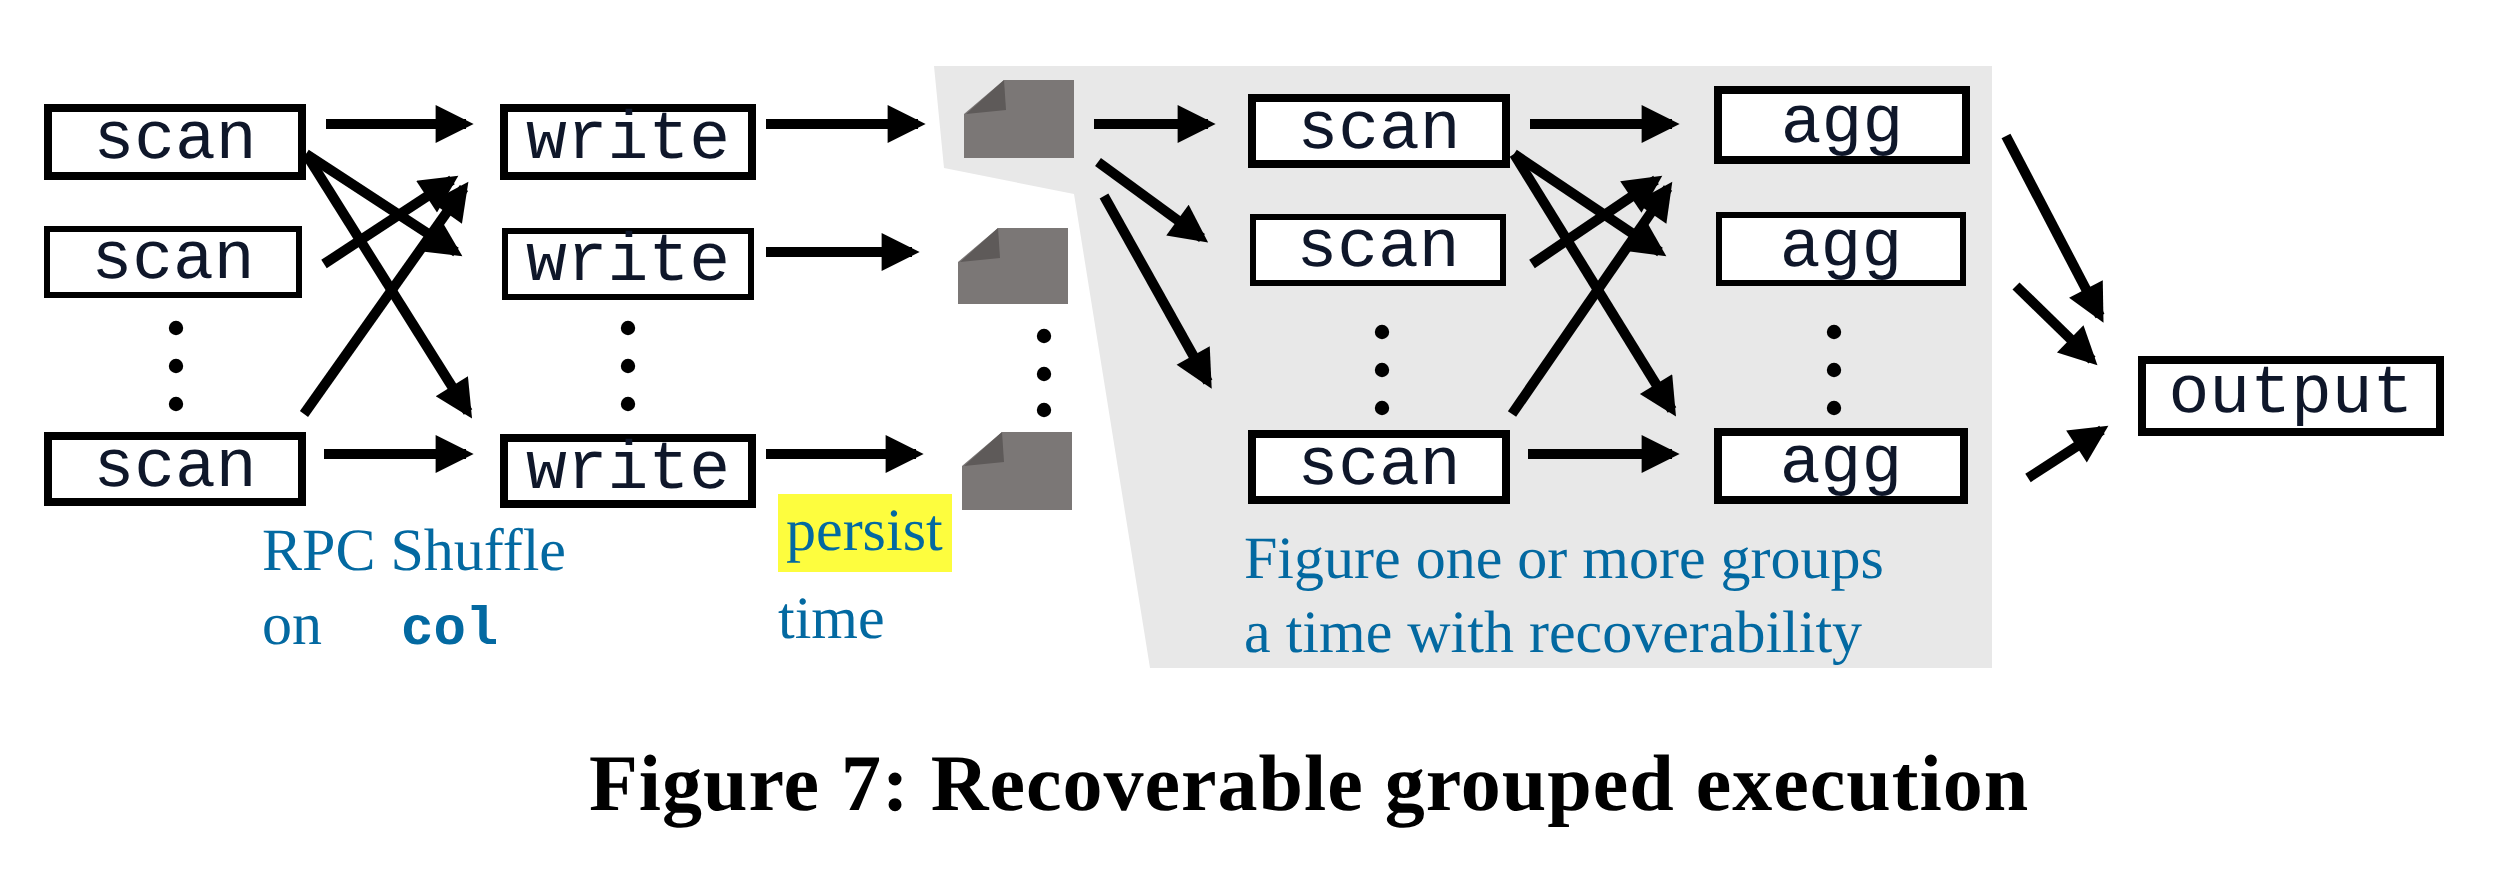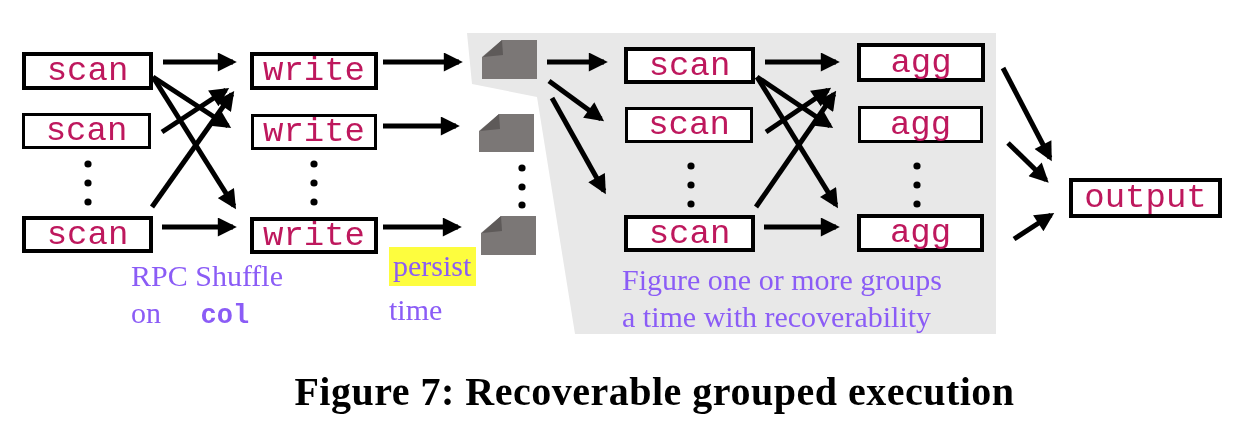--- a/index.html
+++ b/index.html
@@ -2,23 +2,23 @@
 <html><head>
 <meta charset="utf-8">
 <style>
   html,body{margin:0;padding:0;background:#ffffff;}
   #fig{position:relative;width:1248px;height:442px;background:#ffffff;overflow:hidden;
        font-family:"Liberation Serif", serif;color:#000;}
   #gfx{position:absolute;left:0;top:0;width:1248px;height:442px;}
   .node{position:absolute;background:#fff;border:4px solid #000;box-sizing:border-box;
         display:flex;align-items:center;justify-content:center;
         font-family:"Liberation Mono", monospace;font-size:34px;line-height:1;
-        color:#be185d;white-space:nowrap;}
+        color:#0f172a;white-space:nowrap;}
   .node.thin{border-width:3px;}
-  .serif-note{position:absolute;font-size:30px;line-height:37px;color:#8b5cf6;white-space:nowrap;}
+  .serif-note{position:absolute;font-size:30px;line-height:37px;color:#0369a1;white-space:nowrap;}
   .persist-line1{height:44px;text-align:right;}
   .hl{background:#fdfd3e;padding:2px 5px 3px 4px;display:inline-block;line-height:34px;}
   .code{font-family:"Liberation Mono", monospace;font-weight:bold;font-size:27px;margin-left:32px;}
   .caption{position:absolute;left:0;top:368px;width:1248px;padding-left:61px;box-sizing:border-box;
            text-align:center;font-weight:bold;font-size:40px;letter-spacing:0.5px;
            font-family:"Liberation Serif", serif;}
 </style>
 </head>
 <body>
 

